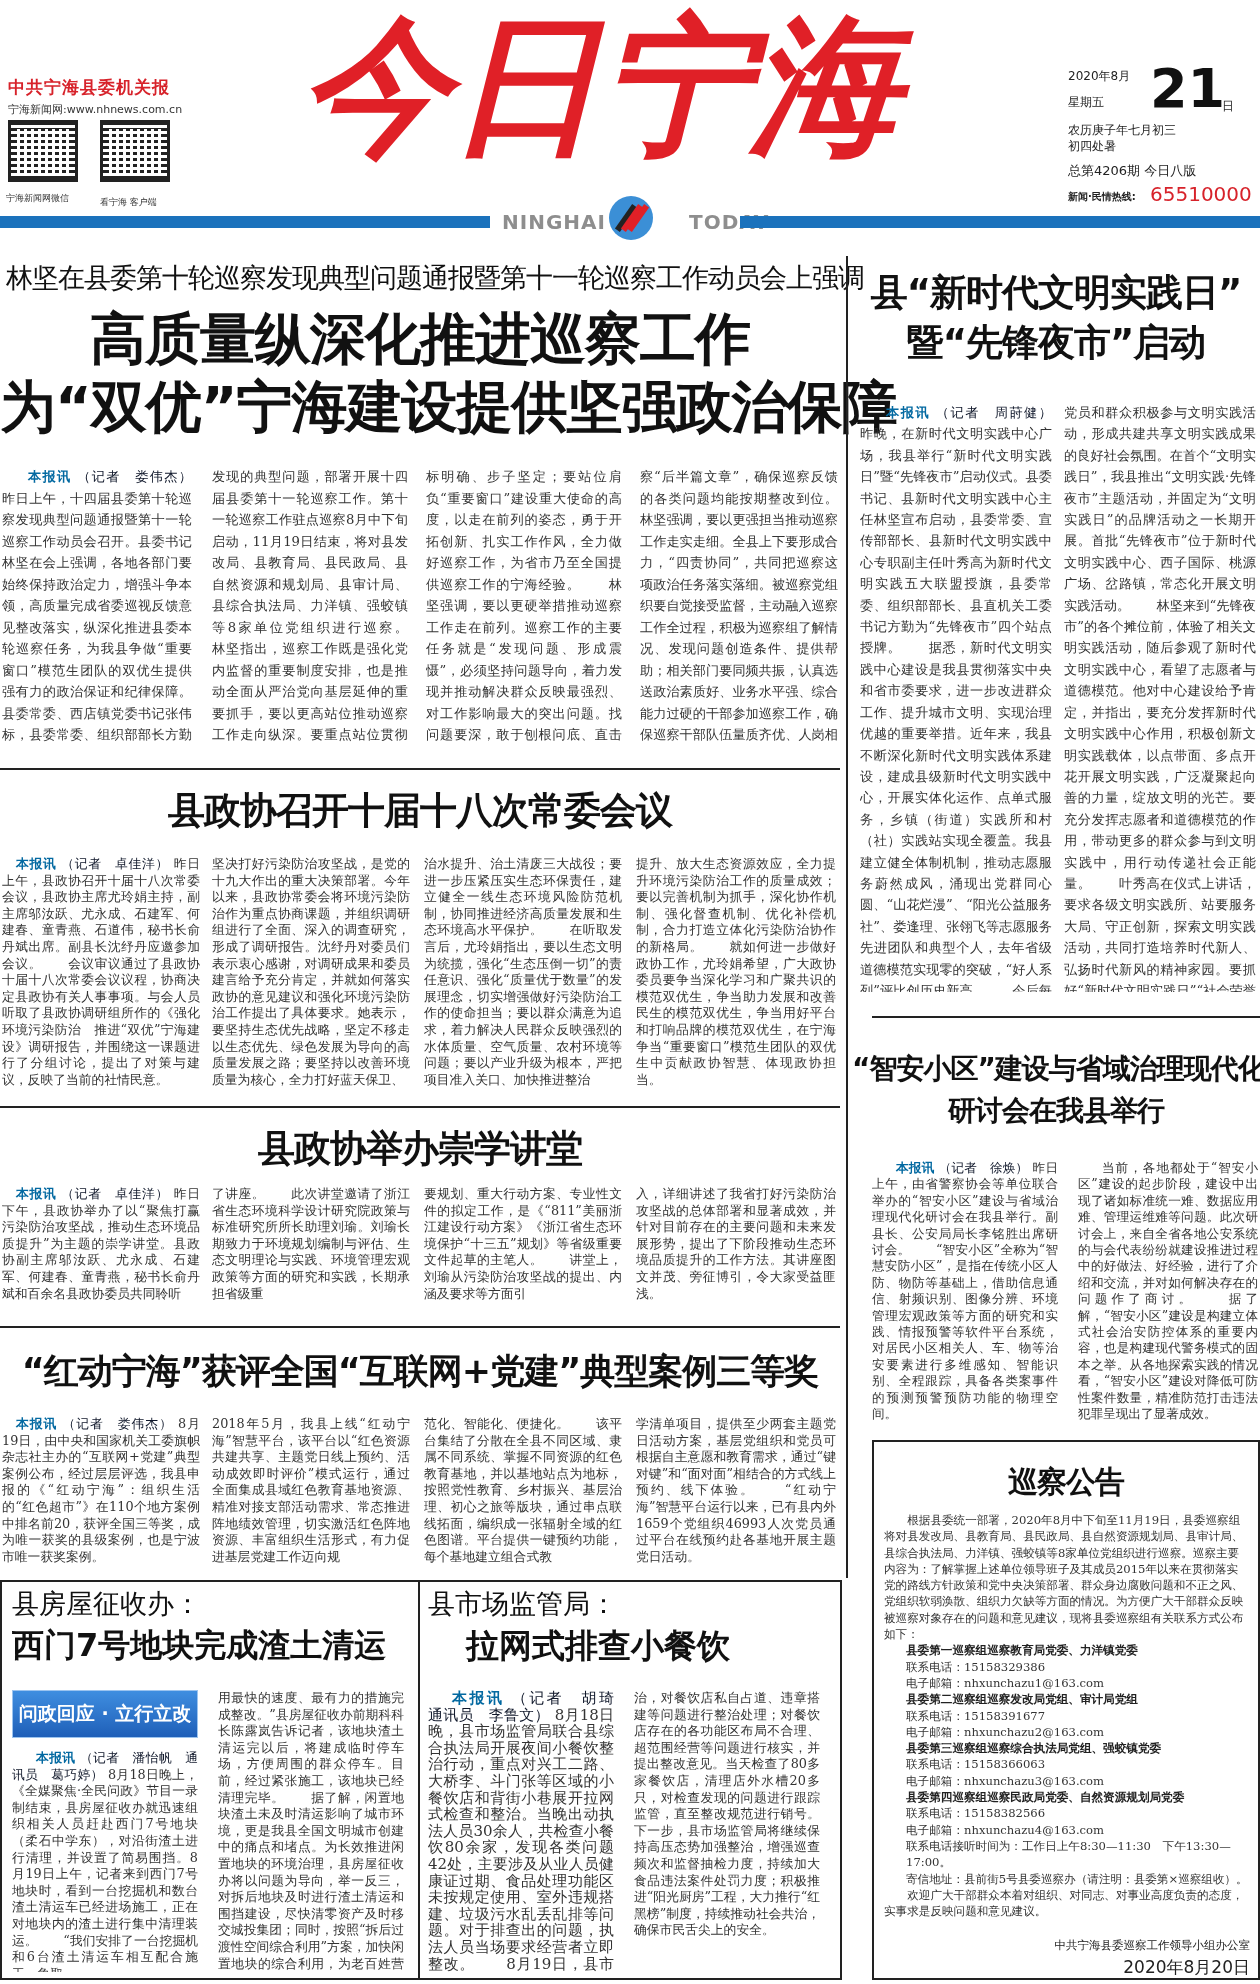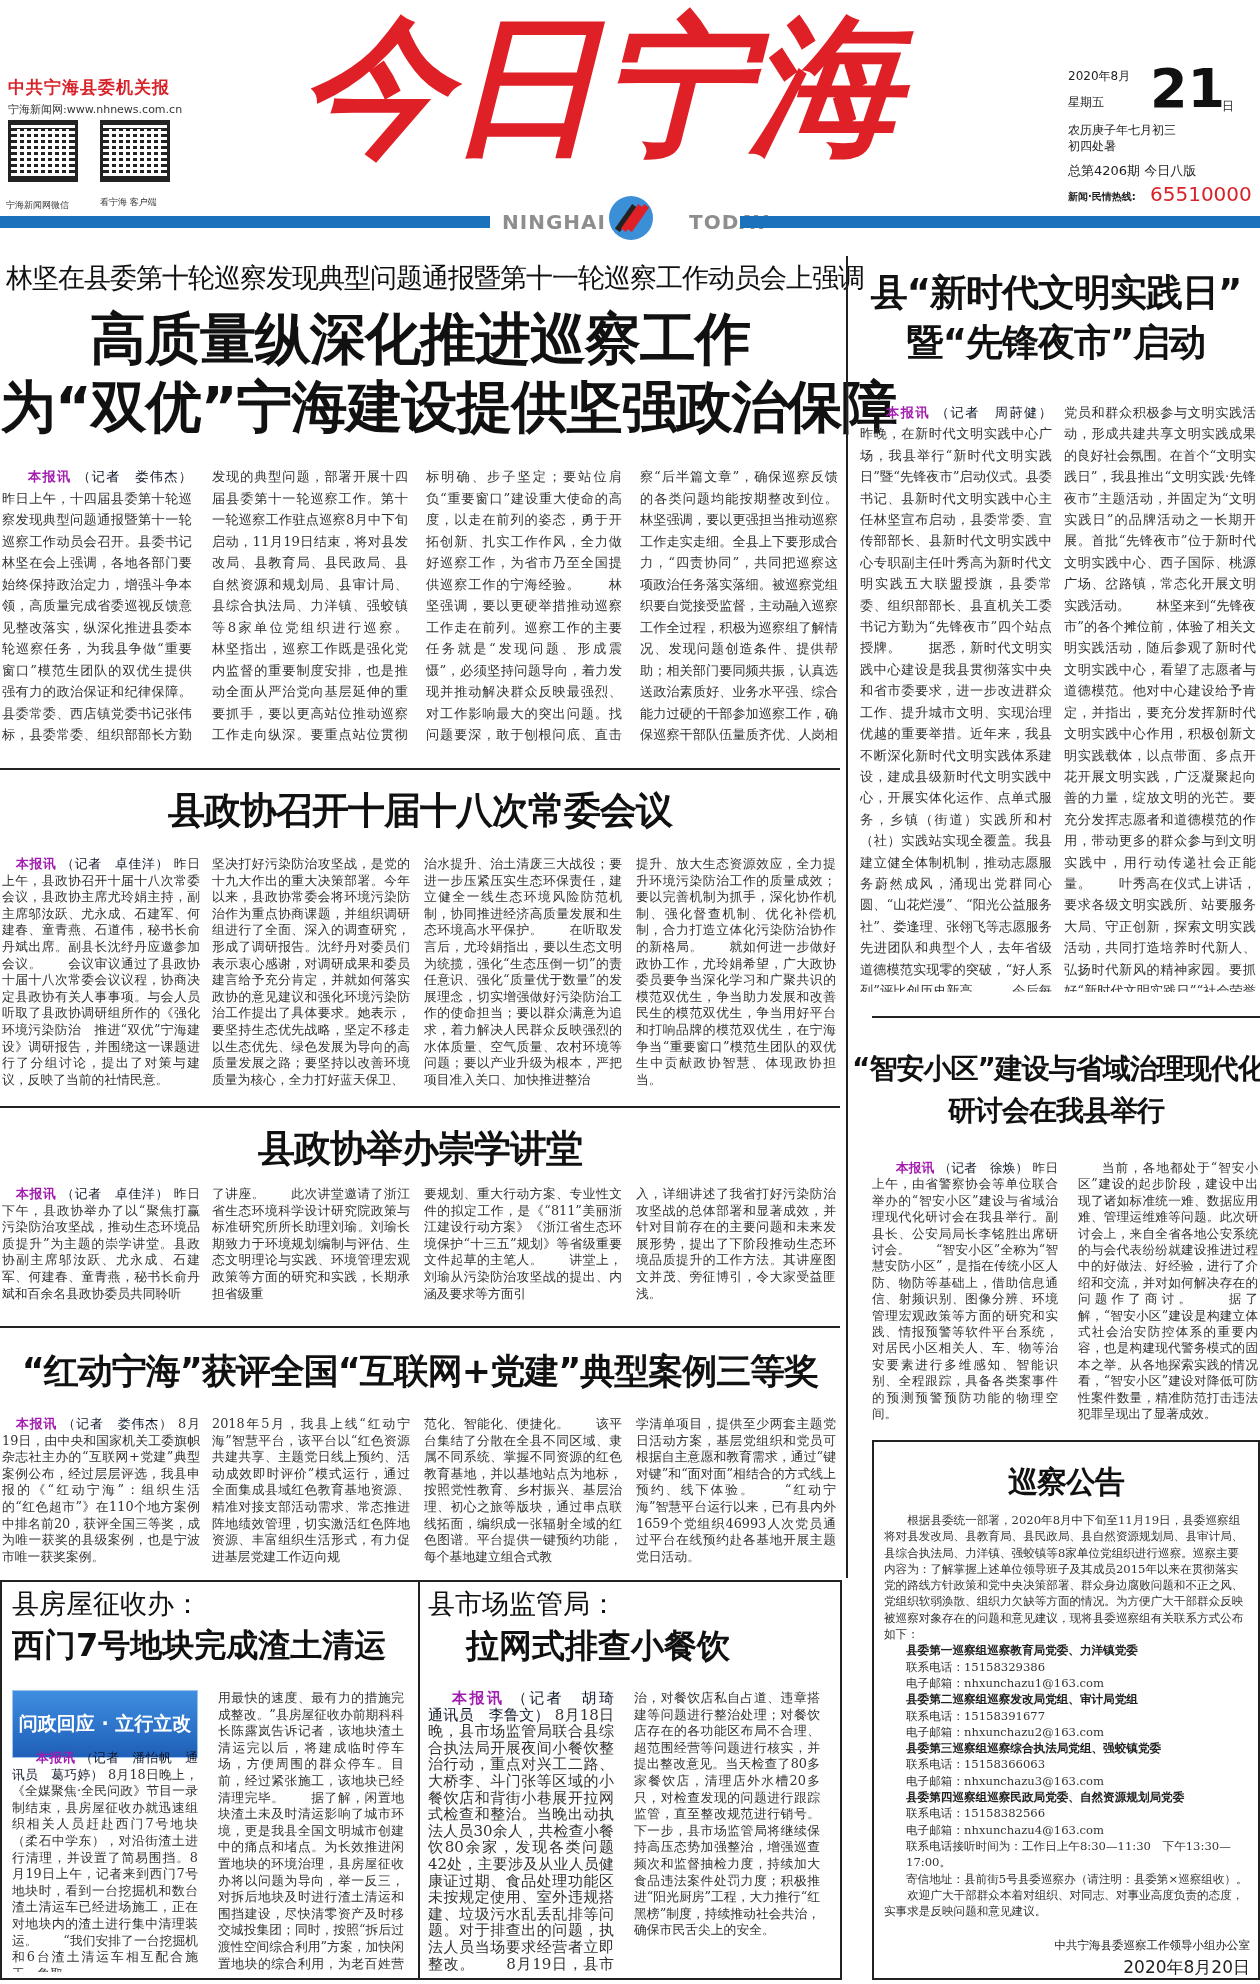--- a/index.html
+++ b/index.html
@@ -19,37 +19,37 @@
 .dateblk{left:1068px;top:68px;font-size:12px;color:#222;font-family:"DejaVu Sans",sans-serif;}
 .bigday{left:1150px;top:62px;font-size:54px;font-weight:bold;font-family:"DejaVu Sans",sans-serif;color:#111;line-height:1;}
 .bar{height:12px;background:#1b72bc;top:216px;}
 .brand{top:210px;font-family:"DejaVu Sans",sans-serif;font-weight:bold;color:#8e8e8e;font-size:20px;letter-spacing:1px;}
 .emblem{left:609px;top:196px;width:44px;height:44px;border-radius:50%;background:#3b8fd6;overflow:hidden;}
 .emblem i{position:absolute;width:6px;height:30px;transform:rotate(35deg);top:7px;}
 
 .h-kicker{font-family:"DejaVu Sans",sans-serif;font-size:30px;color:#111;white-space:nowrap;letter-spacing:-1px;}
 .h-main{font-family:"DejaVu Sans",sans-serif;font-weight:bold;color:#111;white-space:nowrap;text-align:center;letter-spacing:-1px;}
 .col{font-size:13.2px;line-height:21.5px;text-align:justify;color:#333;overflow:hidden;}
-.col .lead{font-family:"DejaVu Sans",sans-serif;font-weight:bold;color:#a21caf;}
+.col .lead{font-family:"DejaVu Sans",sans-serif;font-weight:bold;color:#0369a1;}
 .col .by{color:#0f172a;}
 .rule{background:#222;height:2px;}
 .vrule{background:#222;width:2px;}
 .box{border:2px solid #222;}
 .banner{background:linear-gradient(180deg,#3f8ee0,#1f5fb8);color:#fff;font-family:"DejaVu Sans",sans-serif;font-weight:bold;font-size:24px;display:flex;align-items:center;justify-content:center;border:1px solid #9cc4ef;}
 .notice{font-size:12.5px;line-height:20.5px;color:#333;}
 .notice .grp{font-family:"DejaVu Sans",sans-serif;font-weight:bold;color:#222;}
 </style>
 </head>
 <body>
 
 <div class="abs org sans">中共宁海县委机关报</div>
 <div class="abs site sans">宁海新闻网:www.nhnews.com.cn</div>
 <div class="qr" style="left:8px;top:120px;"></div>
 <div class="qr" style="left:100px;top:120px;"></div>
-<div class="abs qrcap sans" style="left:6px;top:199px;">宁海新闻网微信</div>
+<div class="abs qrcap sans" style="left:6px;top:192px;">宁海新闻网微信</div>
 <div class="abs qrcap sans" style="left:100px;top:196px;">看宁海  客户端</div>
 
 <div class="abs logo">
   <span>今</span>
   <span>日</span>
   <span>宁</span>
   <span>海</span>
 </div>
 
 <div class="abs dateblk">
@@ -137,21 +137,21 @@
 <div class="abs col" style="left:872px;top:1160px;width:186px;height:262px;line-height:16.4px;font-size:12.6px;">
   <span class="lead" style="margin-left:24px;">本报讯</span>
   <span class="by">（记者　徐焕）</span>
   <span>昨日上午，由省警察协会等单位联合举办的“智安小区”建设与省域治理现代化研讨会在我县举行。副县长、公安局局长李铭胜出席研讨会。　　“智安小区”全称为“智慧安防小区”，是指在传统小区人防、物防等基础上，借助信息通信、射频识别、图像分辨、环境管理宏观政策等方面的研究和实践、情报预警等软件平台系统，对居民小区相关人、车、物等治安要素进行多维感知、智能识别、全程跟踪，具备各类案事件的预测预警预防功能的物理空间。</span>
 </div>
 <div class="abs col" style="left:1078px;top:1160px;width:180px;height:262px;line-height:16.4px;font-size:12.6px;text-indent:24px;">当前，各地都处于“智安小区”建设的起步阶段，建设中出现了诸如标准统一难、数据应用难、管理运维难等问题。此次研讨会上，来自全省各地公安系统的与会代表纷纷就建设推进过程中的好做法、好经验，进行了介绍和交流，并对如何解决存在的问题作了商讨。　　据了解，“智安小区”建设是构建立体式社会治安防控体系的重要内容，也是构建现代警务模式的固本之举。从各地探索实践的情况看，“智安小区”建设对降低可防性案件数量，精准防范打击违法犯罪呈现出了显著成效。</div>
 
 <div class="abs box" style="left:0;top:1580px;width:420px;height:400px;"></div>
 <div class="abs sans" style="left:12px;top:1586px;font-size:27px;color:#111;">县房屋征收办：</div>
 <div class="abs sans" style="left:12px;top:1624px;font-size:32px;font-weight:bold;color:#111;white-space:nowrap;">西门7号地块完成渣土清运</div>
-<div class="abs banner" style="left:12px;top:1690px;width:186px;height:68px;font-size:19px;">问政回应 · 立行立改</div>
+<div class="abs banner" style="left:12px;top:1690px;width:186px;height:48px;font-size:19px;">问政回应 · 立行立改</div>
 <div class="abs col" style="left:12px;top:1750px;width:186px;height:222px;line-height:16.6px;font-size:12.8px;">
   <span class="lead" style="margin-left:24px;">本报讯</span>
   <span class="by">（记者　潘怡帆　通讯员　葛巧婷）</span>
   <span>8月18日晚上，《全媒聚焦·全民问政》节目一录制结束，县房屋征收办就迅速组织相关人员赶赴西门7号地块（柔石中学东），对沿街渣土进行清理，并设置了简易围挡。8月19日上午，记者来到西门7号地块时，看到一台挖掘机和数台渣土清运车已经进场施工，正在对地块内的渣土进行集中清理装运。　　“我们安排了一台挖掘机和6台渣土清运车相互配合施工，争取</span>
 </div>
 <div class="abs col" style="left:218px;top:1690px;width:186px;height:282px;line-height:16.6px;font-size:12.8px;">用最快的速度、最有力的措施完成整改。”县房屋征收办前期科科长陈露岚告诉记者，该地块渣土清运完以后，将建成临时停车场，方便周围的群众停车。目前，经过紧张施工，该地块已经清理完毕。　　据了解，闲置地块渣土未及时清运影响了城市环境，更是我县全国文明城市创建中的痛点和堵点。为长效推进闲置地块的环境治理，县房屋征收办将以问题为导向，举一反三，对拆后地块及时进行渣土清运和围挡建设，尽快清零资产及时移交城投集团；同时，按照“拆后过渡性空间综合利用”方案，加快闲置地块的综合利用，为老百姓营造一个干净整洁的城市环境。</div>
 
 <div class="abs box" style="left:418px;top:1580px;width:424px;height:400px;"></div>
 <div class="abs sans" style="left:428px;top:1586px;font-size:27px;color:#111;">县市场监管局：</div>
 <div class="abs sans" style="left:466px;top:1624px;font-size:33px;font-weight:bold;color:#111;white-space:nowrap;">拉网式排查小餐饮</div>

